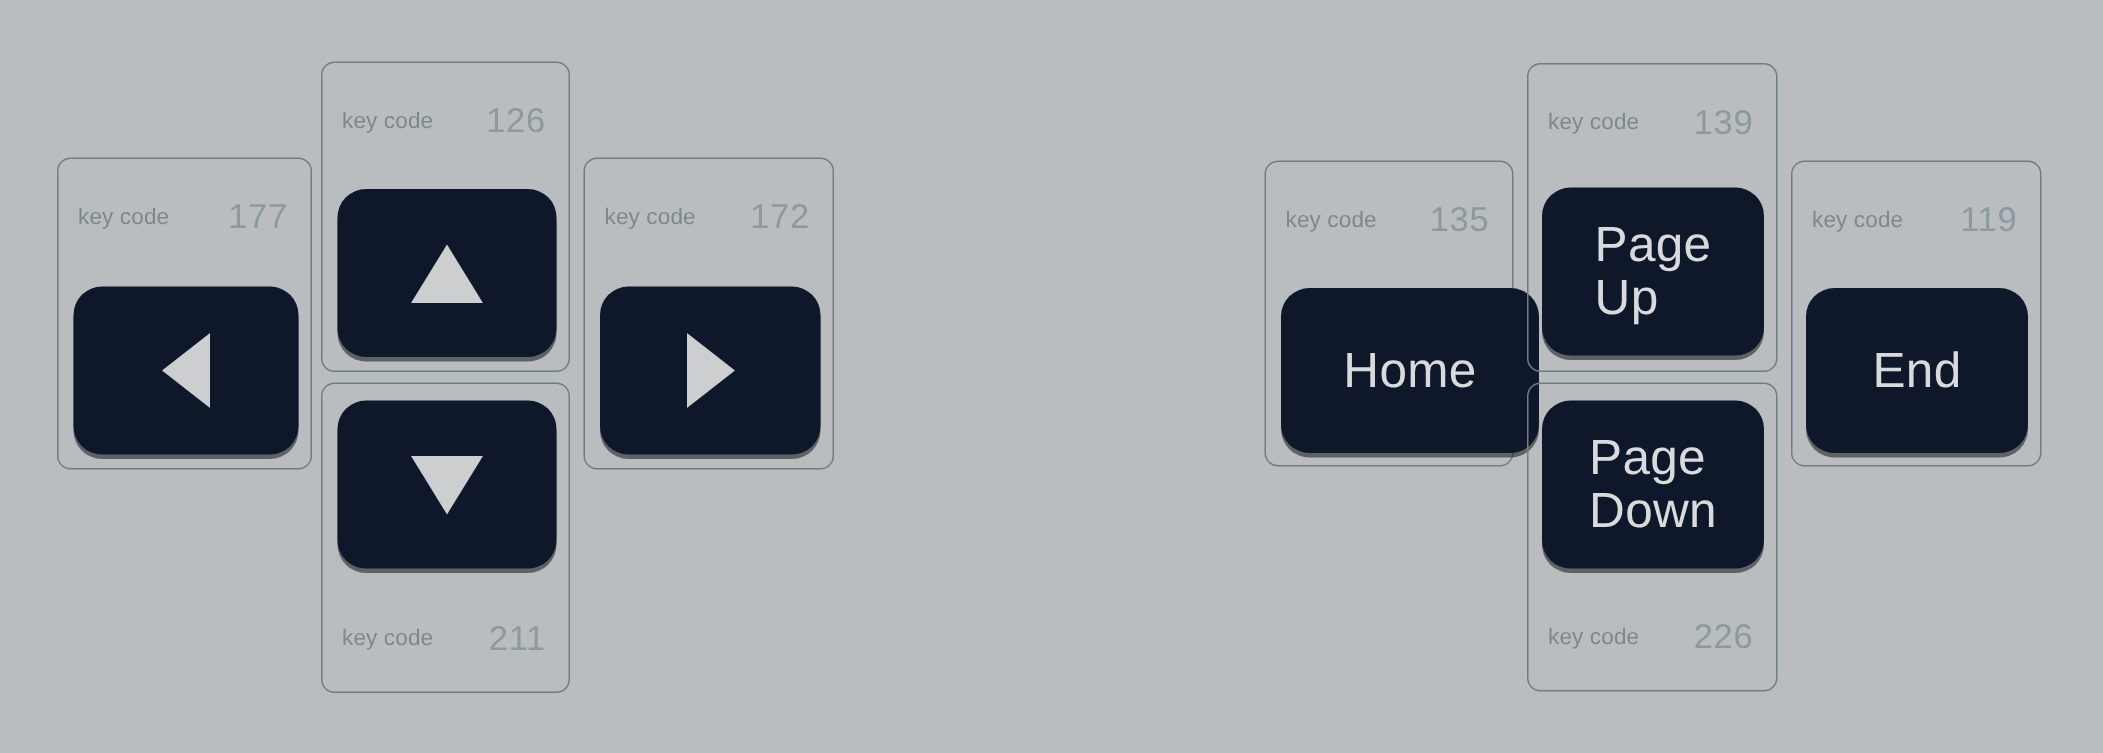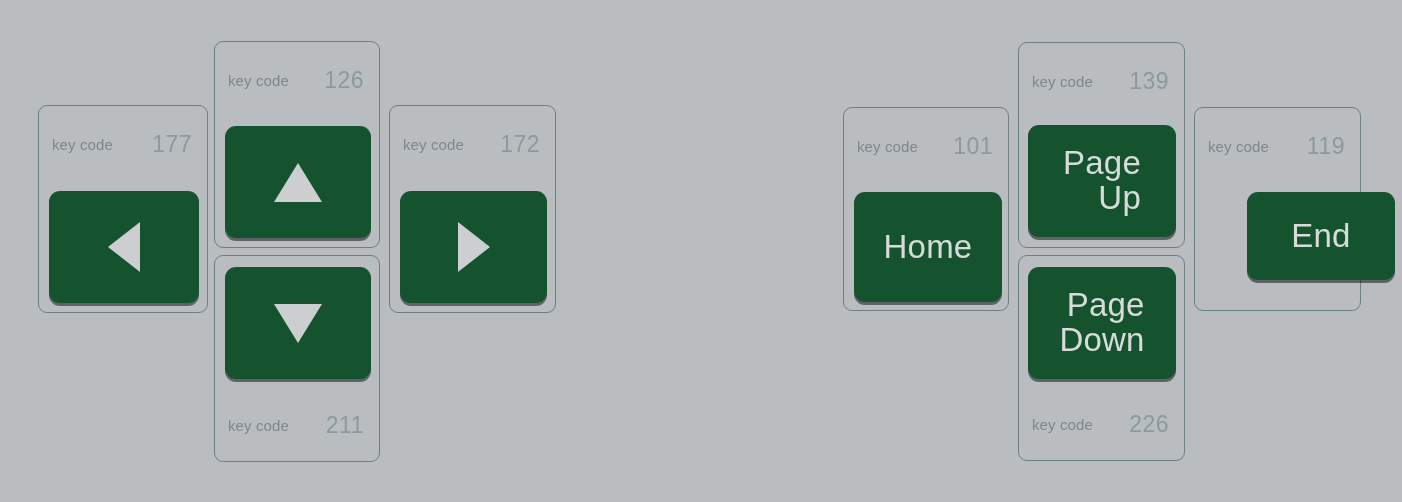--- a/index.html
+++ b/index.html
@@ -58,28 +58,28 @@
     font-size: 23px;
     color: #8b9a9e;
     line-height: 1;
     letter-spacing: 0.5px;
   }
 
   
   .keycap {
     position: absolute;
     box-sizing: border-box;
-    background: #14532d;
-    border-radius: 11px;
+    background: #0f172a;
+    border-radius: 19px;
     box-shadow: 0 3px 0 0 rgba(18,24,28,0.55);
     display: flex;
     align-items: center;
     justify-content: center;
     color: #d8dadb;
-    text-align: right;
+    text-align: left;
   }
   .keycap-label {
     font-size: 33px;
     line-height: 1.06;
     color: #d8dadb;
     letter-spacing: 0.2px;
     white-space: pre-line;
   }
 
   
@@ -150,23 +150,23 @@
       <span class="meta-code">172</span>
     </div>
     <div class="keycap" style="left:10px; top:85px; width:147px; height:112px;">
       <span class="arrow arrow-right"></span>
     </div>
   </div>
 
   <div class="keycard" style="left:843px; top:107px; width:166px; height:204px;">
     <div class="meta meta-top">
       <span class="meta-label">key code</span>
-      <span class="meta-code">101</span>
-    </div>
-    <div class="keycap" style="left:10px; top:84px; width:148px; height:110px;">
+      <span class="meta-code">135</span>
+    </div>
+    <div class="keycap" style="left:10px; top:84px; width:172px; height:110px;">
       <span class="keycap-label">Home</span>
     </div>
   </div>
 
   <div class="keycard" style="left:1018px; top:42px; width:167px; height:206px;">
     <div class="meta meta-top">
       <span class="meta-label">key code</span>
       <span class="meta-code">139</span>
     </div>
     <div class="keycap" style="left:9px; top:82px; width:148px; height:112px;">
@@ -184,18 +184,18 @@
       <span class="meta-label">key code</span>
       <span class="meta-code">226</span>
     </div>
   </div>
 
   <div class="keycard" style="left:1194px; top:107px; width:167px; height:204px;">
     <div class="meta meta-top">
       <span class="meta-label">key code</span>
       <span class="meta-code">119</span>
     </div>
-    <div class="keycap" style="left:9px; top:84px; width:148px; height:88px;margin-left:43px;">
+    <div class="keycap" style="left:9px; top:84px; width:148px; height:110px;">
       <span class="keycap-label">End</span>
     </div>
   </div>
 
 </div>
 
 </body></html>

